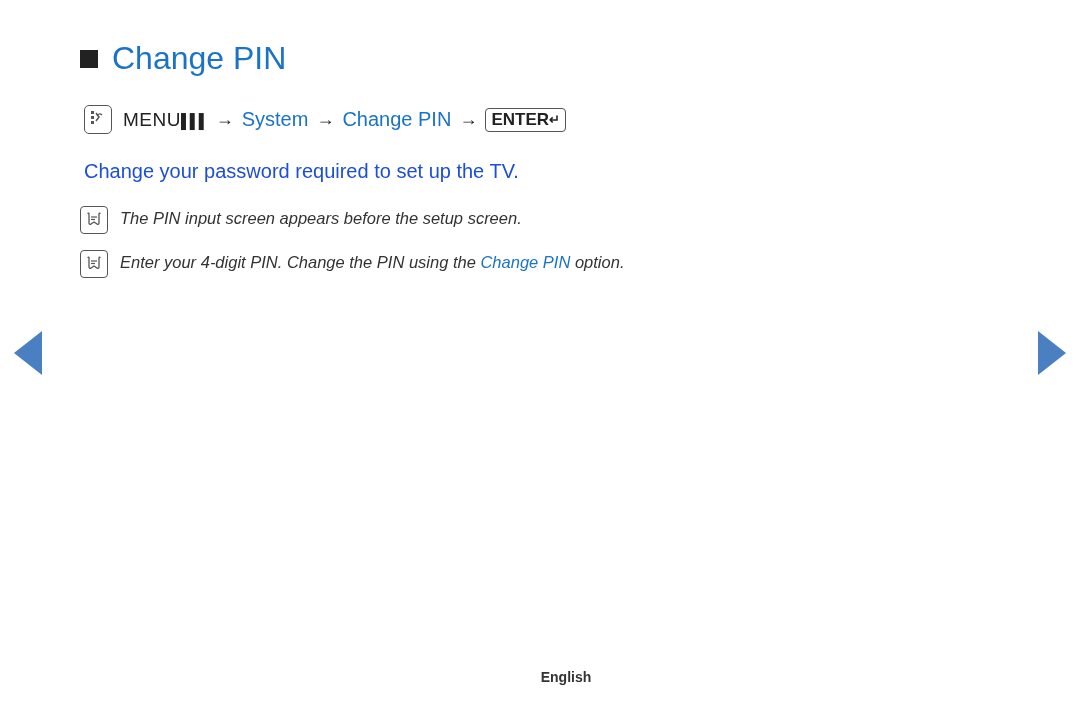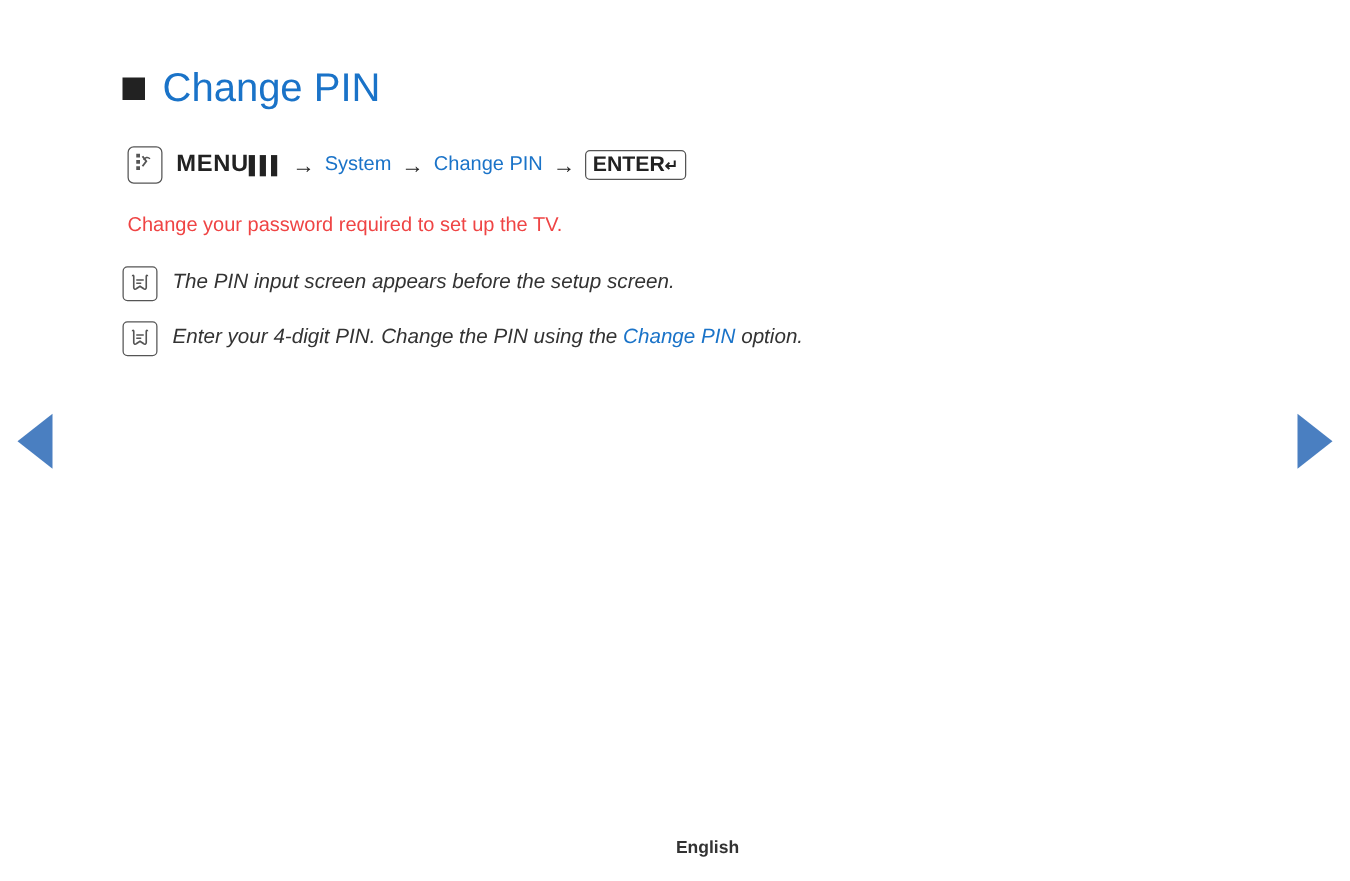--- a/index.html
+++ b/index.html
@@ -11,23 +11,22 @@
     body {
       width: 1080px;
       height: 705px;
       background: #ffffff;
       font-family: Arial, sans-serif;
       position: relative;
       overflow: hidden;
     }
 
     .main-content {
-      padding: 52px 80px 40px 80px;
+      padding: 40px 80px 40px 80px;
       position: relative;
-      margin-left: 18px;
     }
 
     .heading-row {
       display: flex;
       align-items: center;
       gap: 14px;
       margin-bottom: 28px;
     }
 
     .heading-square {
@@ -46,52 +45,52 @@
     .menu-path-row {
       display: flex;
       align-items: center;
       gap: 8px;
       margin-bottom: 22px;
       margin-left: 4px;
       font-size: 19px;
     }
 
     .menu-label {
-      font-weight: 700;
+      font-weight: 400;
       color: #222;
       font-size: 19px;
       letter-spacing: 0.5px;
     }
 
     .menu-arrow {
       color: #222;
       font-size: 18px;
       font-weight: 400;
     }
 
     .menu-link {
       color: #1a73c8;
-      font-size: 16px;
+      font-size: 20px;
     }
 
     .enter-icon {
       display: inline-flex;
       align-items: center;
       justify-content: center;
       border: 1.5px solid #555;
       border-radius: 4px;
       padding: 1px 5px;
       font-weight: 700;
       font-size: 17px;
       color: #222;
     }
 
     .description-text {
-      font-size: 16px;
-      color: #ef4444;
+      font-size: 20px;
+      color: #1d4ed8;
       margin-bottom: 20px;
       margin-left: 4px;
       line-height: 1.5;
     }
 
     .note-row {
       display: flex;
       align-items: flex-start;
       gap: 12px;
       margin-bottom: 16px;

